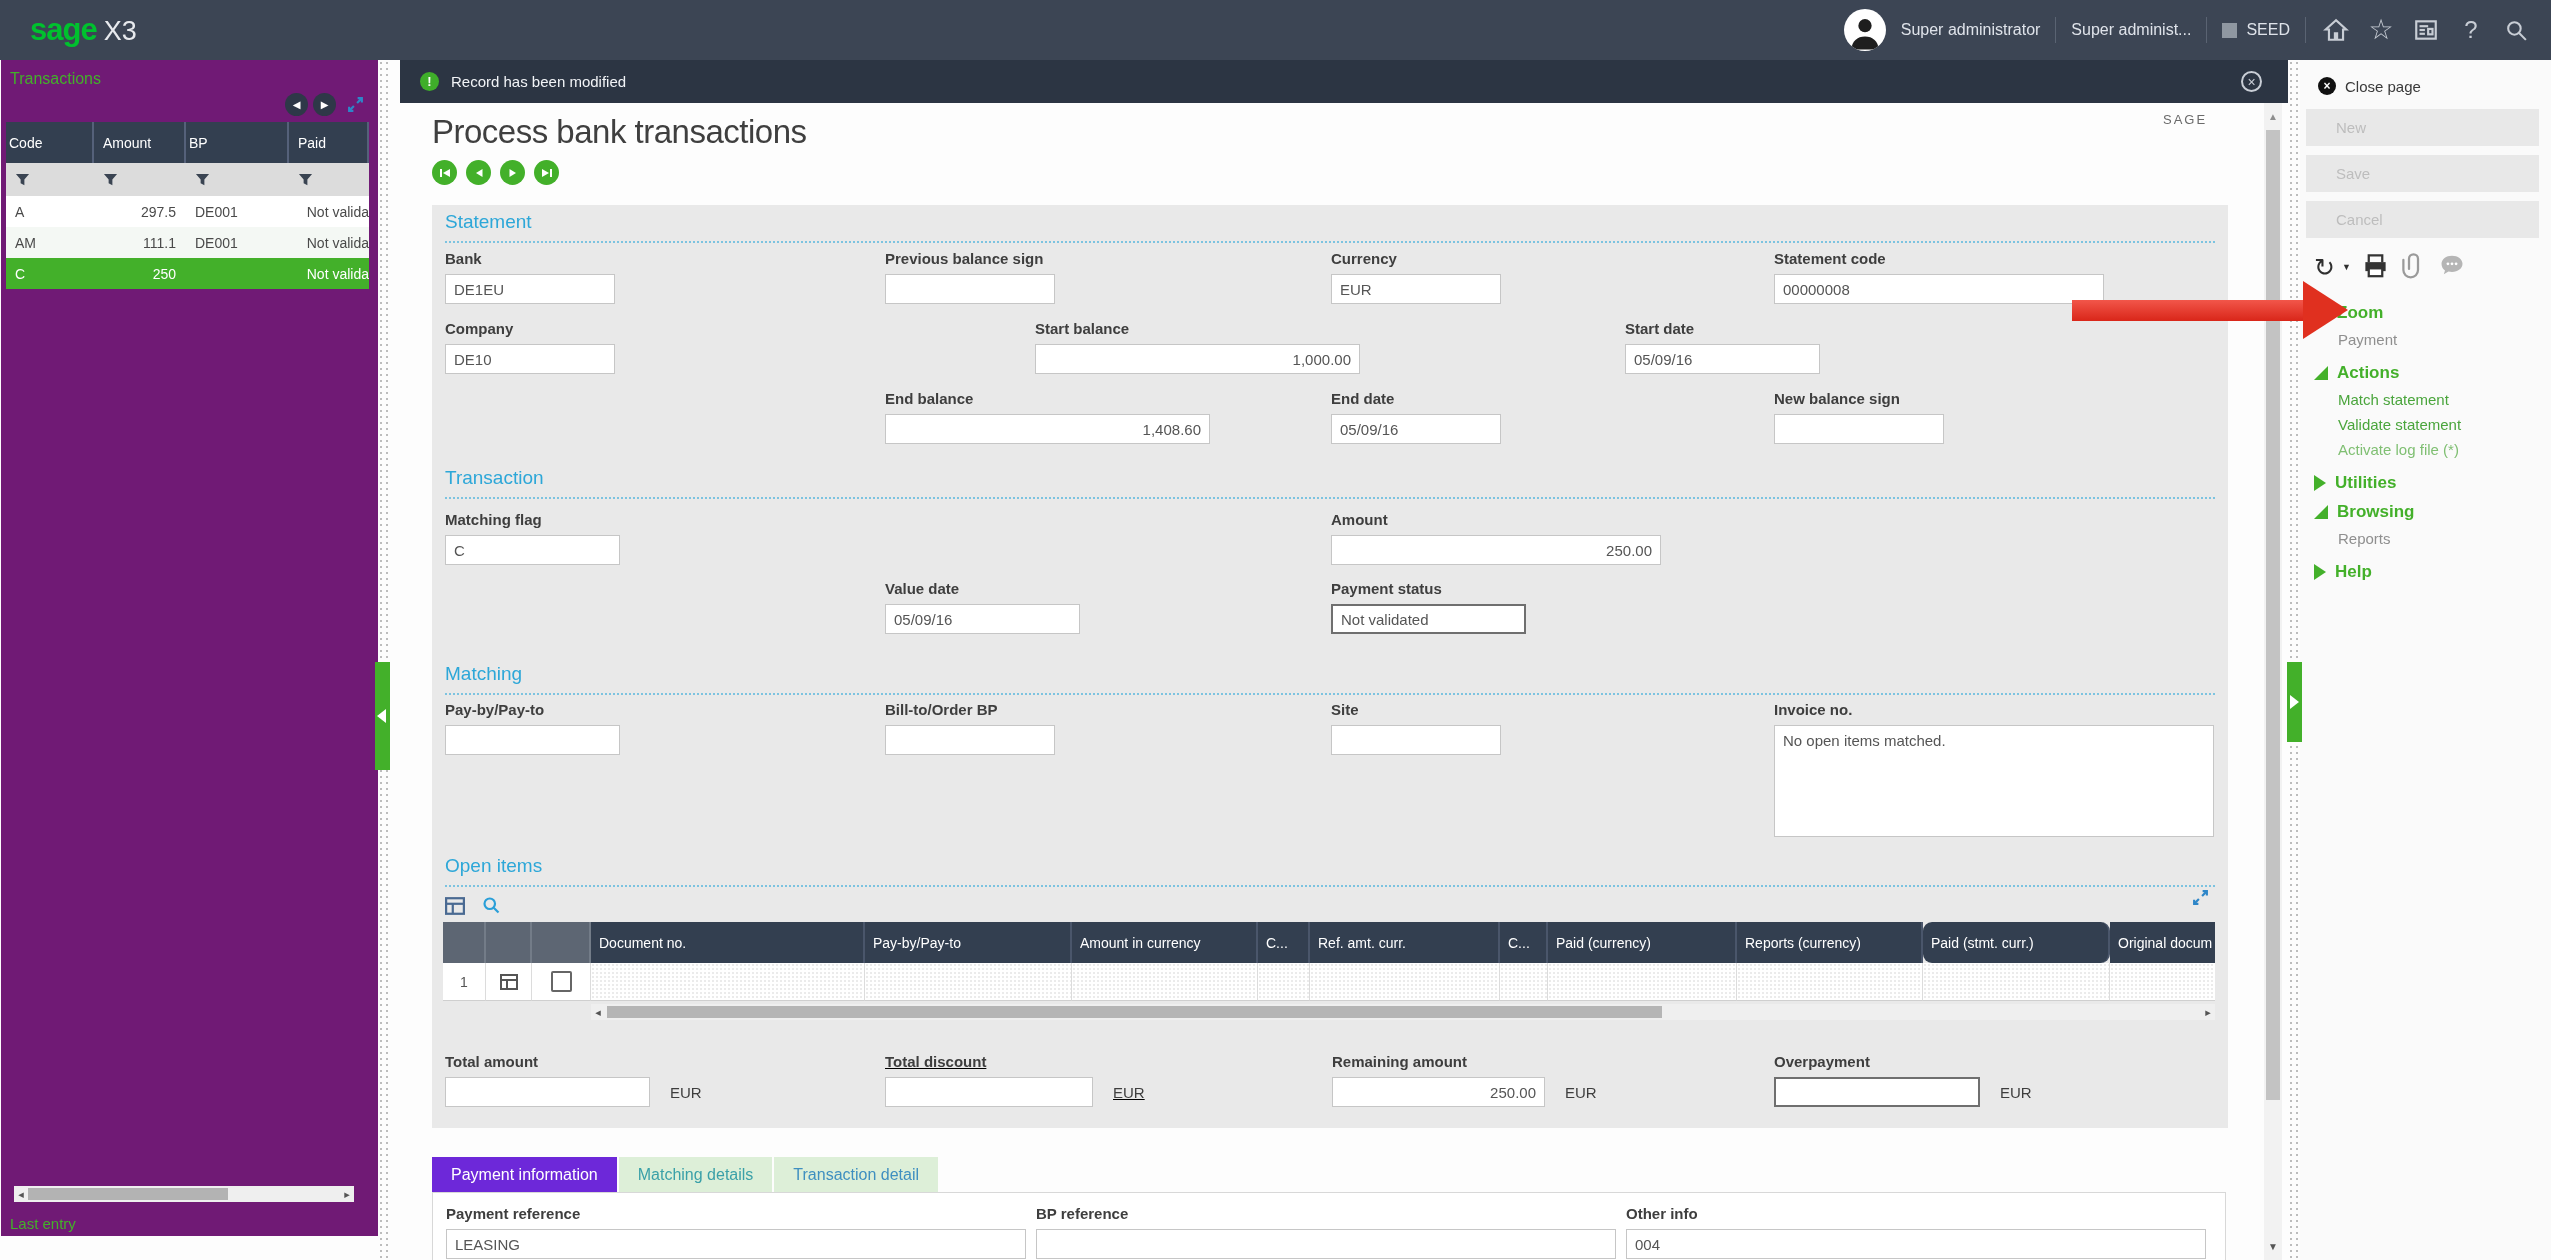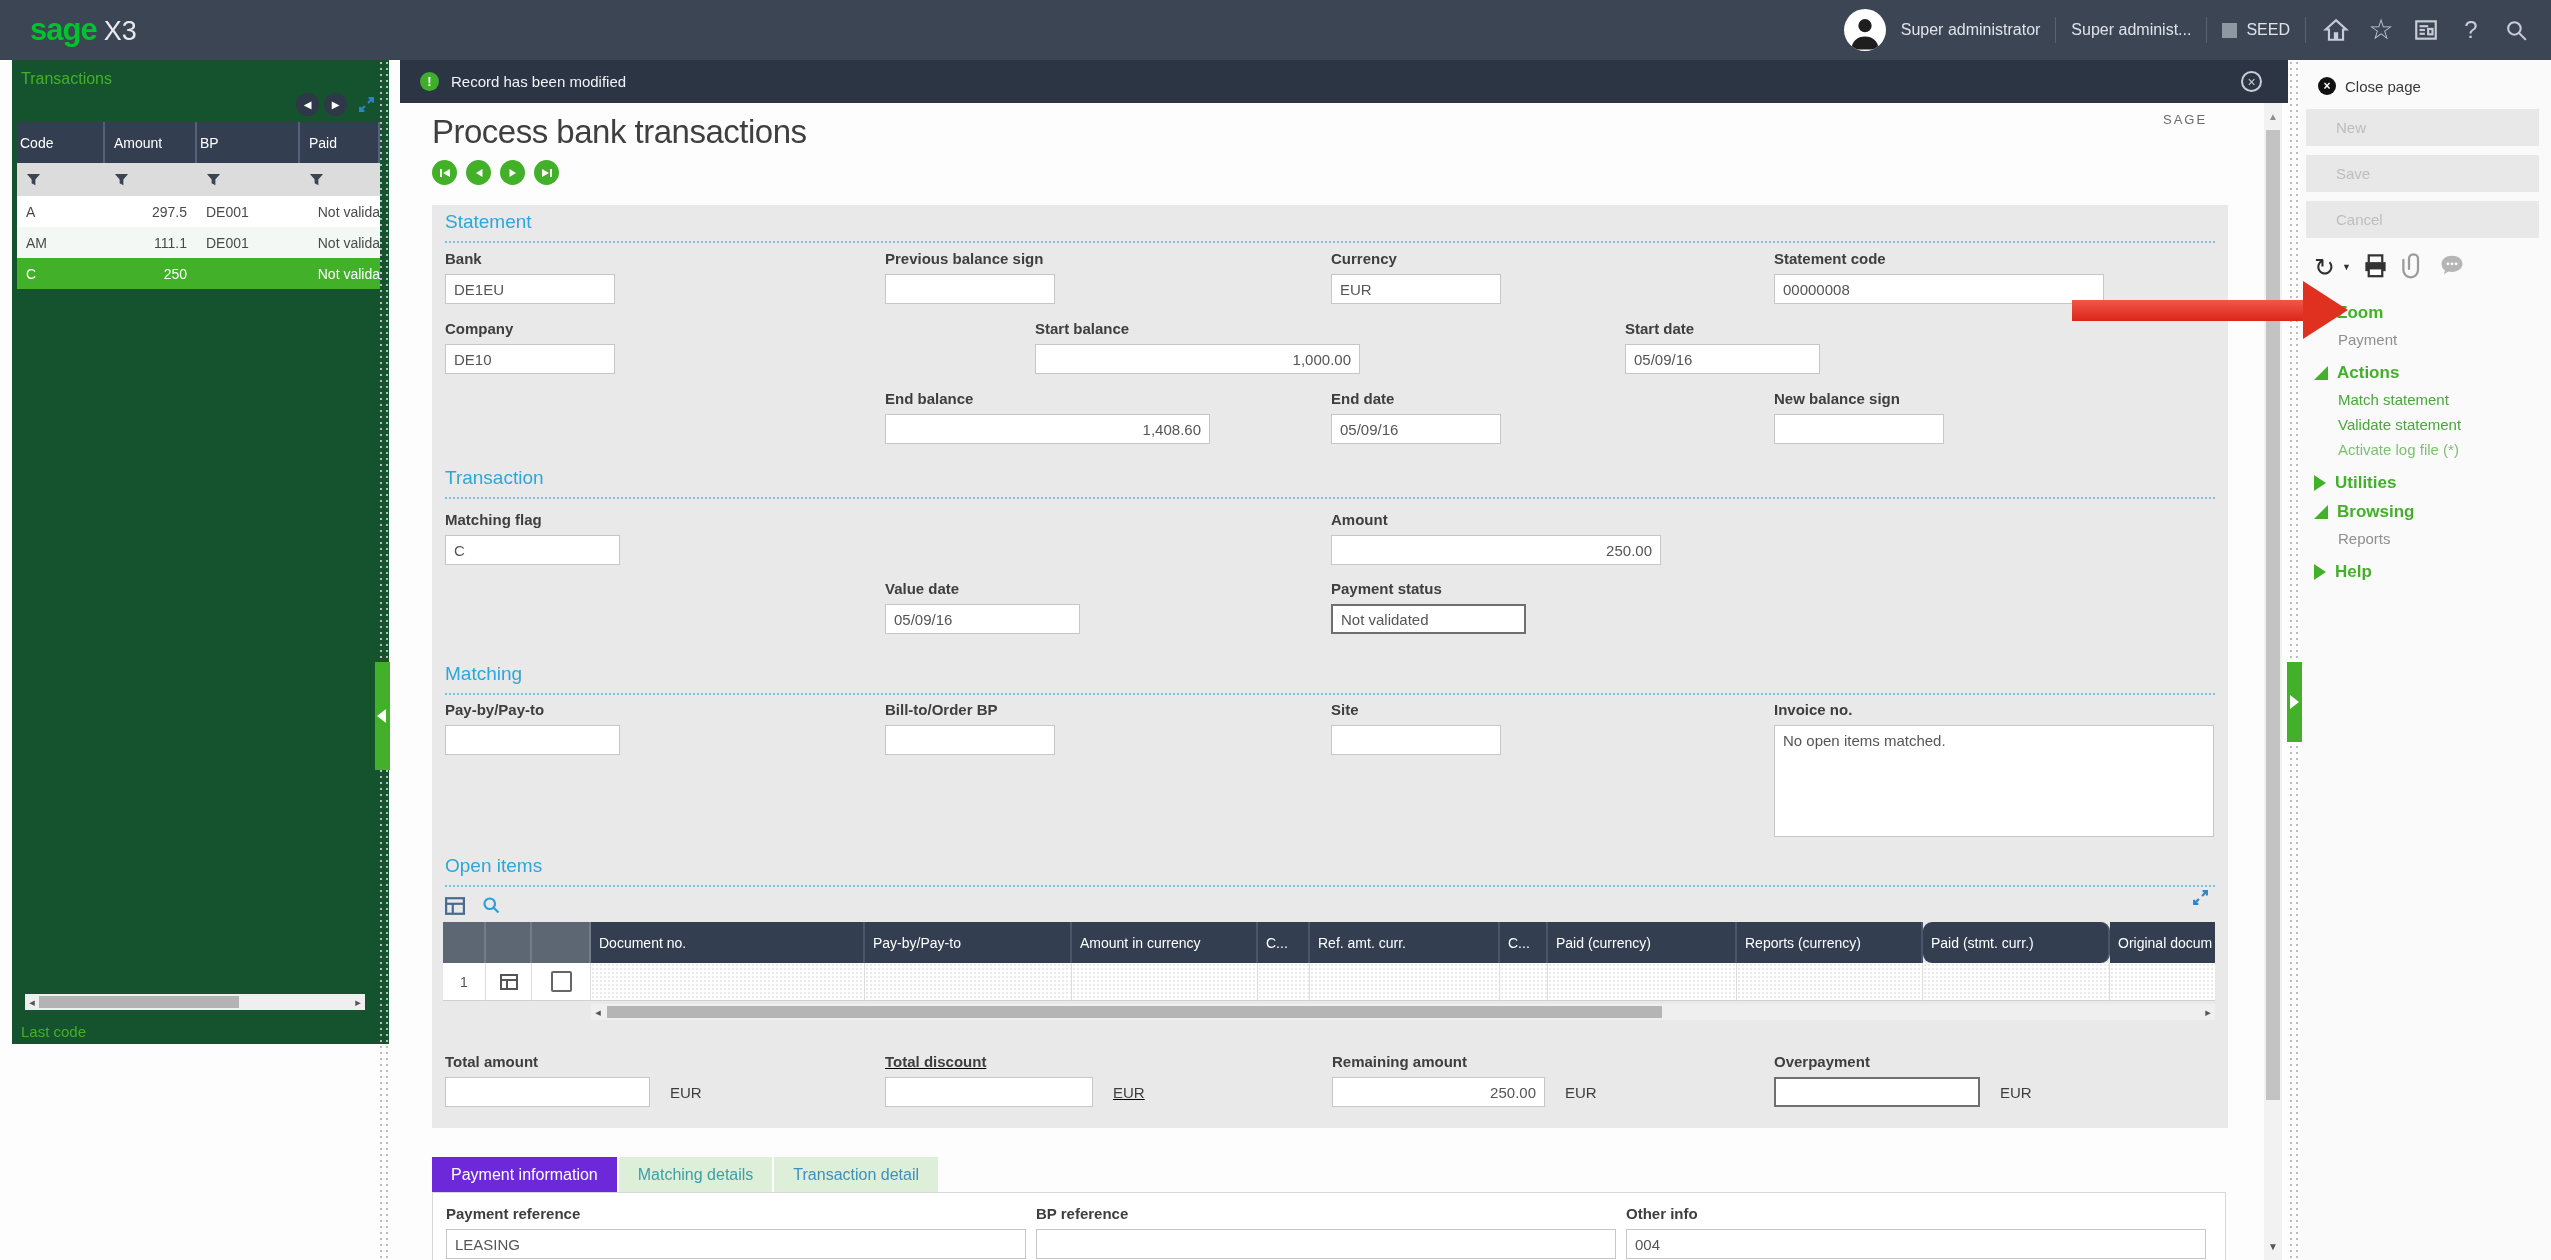--- a/index.html
+++ b/index.html
@@ -13,21 +13,21 @@
   .logo-x3{color:#e8eaee;font-size:27px;font-weight:300;}
   .tb-right{display:flex;align-items:center;gap:15px;margin-right:20px;color:#dfe3ea;font-size:16px;}
   .tb-divider{width:1px;height:26px;background:#5a6372;}
   .avatar{width:42px;height:42px;border-radius:50%;background:#fff;overflow:hidden;display:flex;align-items:flex-end;justify-content:center;}
   .endpoint{display:flex;align-items:center;gap:9px;}
   .endpoint .sq{width:15px;height:15px;background:#8f97a1;display:inline-block;}
   .tb-ico{display:flex;align-items:center;justify-content:center;width:30px;height:30px;color:#c8cdd5;}
   .tb-ico.txt{font-size:24px;font-weight:300;}
   .star-glyph{font-size:28px;line-height:28px;}
   
-  .left-panel{position:absolute;left:12px;top:60px;width:377px;height:984px;background:#14532d;}
+  .left-panel{position:absolute;left:1px;top:60px;width:377px;height:1176px;background:#701a75;}
   .lp-title{position:absolute;left:9px;top:10px;color:#43b02a;font-size:16px;}
   .lp-nav{position:absolute;top:33px;right:14px;display:flex;align-items:center;gap:5px;}
   .circle-btn{width:23px;height:23px;border-radius:50%;background:#2e3848;color:#fff;font-size:10px;
               display:flex;align-items:center;justify-content:center;}
   .lt{position:absolute;left:5px;top:62px;width:363px;font-size:14px;}
   .lt-h{display:flex;background:#333f50;color:#fff;height:41px;align-items:center;}
   .lt-h div{box-sizing:border-box;padding-left:3px;border-right:2px solid #55617a;height:100%;display:flex;align-items:center;}
   .lt-f{display:flex;background:#dcdcdc;height:33px;align-items:center;}
   .lt-f span{box-sizing:border-box;padding-left:9px;display:flex;}
   .lt-r{display:flex;height:31px;align-items:center;color:#4a4a4a;background:#fff;}
@@ -247,21 +247,21 @@
         <div class="c2">250</div>
         <div class="c3"></div>
         <div class="c4">Not valida</div>
       </div>
     </div>
     <div class="lt-scroll">
       <span class="sc-arrow">◂</span>
       <span class="thumb"></span>
       <span class="sc-arrow" style="position:absolute;right:0;">▸</span>
     </div>
-    <div class="lp-footer">Last code</div>
+    <div class="lp-footer">Last entry</div>
   </aside>
 
   <div class="vsep vsep-left"></div>
   <div class="splitter splitter-left"></div>
 
   <div class="notifbar">
     <span class="alert-ico">!</span>
     <span>Record has been modified</span>
     <span class="notif-close">×</span>
   </div>

